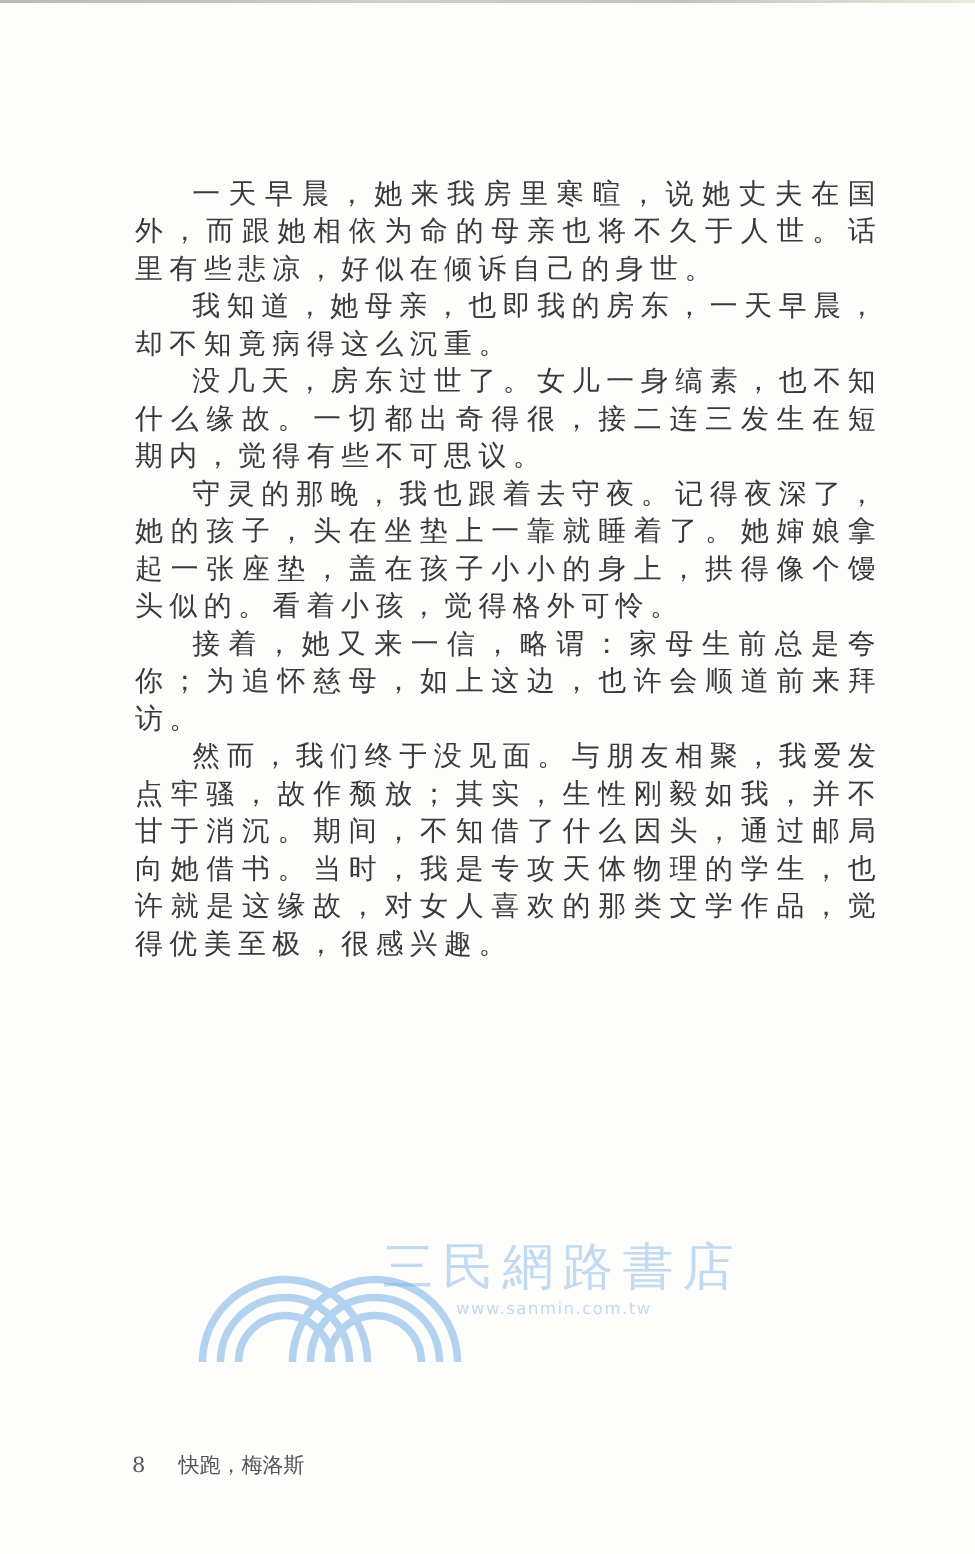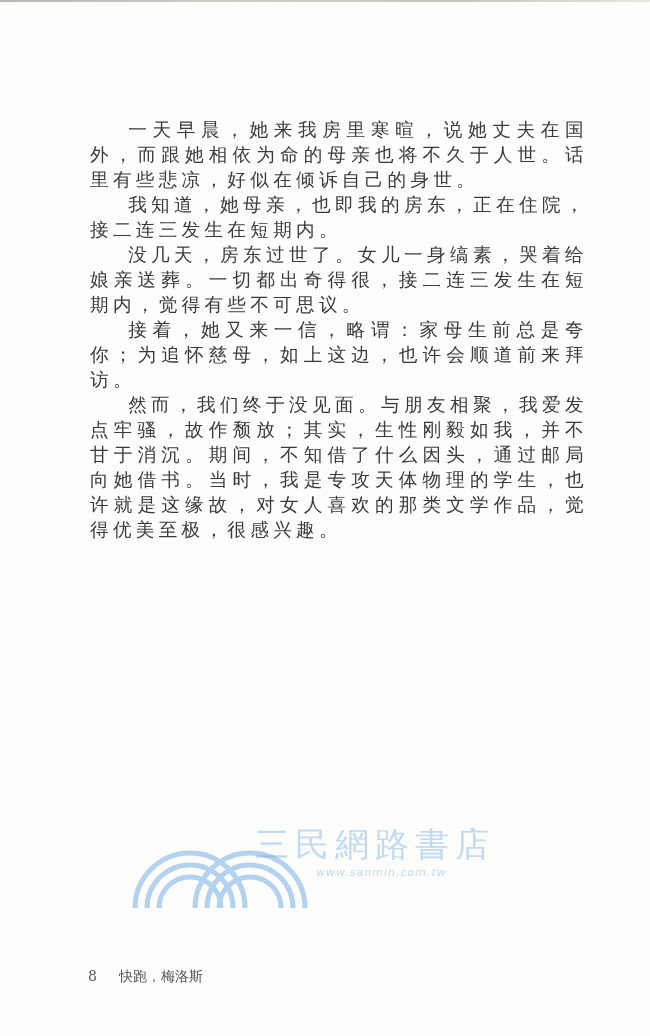--- a/index.html
+++ b/index.html
@@ -36,37 +36,37 @@
     pointer-events: none; opacity: 0.55;
   }
   .wm-text {
     position: absolute; left: 255px; top: 822px;
     font-size: 34px; letter-spacing: 6px;
     color: rgba(120, 175, 230, 0.45);
     font-family: Liberation Mono, monospace;
     pointer-events: none;
   }
   .wm-url {
-    position: absolute; left: 316px; top: 866px;
+    position: absolute; left: 304px; top: 866px;
     font-size: 11px; letter-spacing: 1px;
     color: rgba(120, 175, 230, 0.45);
     font-family: "DejaVu Sans", sans-serif;
     pointer-events: none;
-    font-style: italic;
   }
 </style>
 </head>
 <body>
 
 <div class="top-edge"></div>
 
 <div class="text-block">
   <p class="para">一天早晨，她来我房里寒暄，说她丈夫在国外，而跟她相依为命的母亲也将不久于人世。话里有些悲凉，好似在倾诉自己的身世。</p>
-  <p class="para">我知道，她母亲，也即我的房东，正在住院，接二连三发生在短期内。</p>
-  <p class="para">没几天，房东过世了。女儿一身缟素，哭着给娘亲送葬。一切都出奇得很，接二连三发生在短期内，觉得有些不可思议。</p>
+  <p class="para">我知道，她母亲，也即我的房东，一天早晨，却不知竟病得这么沉重。</p>
+  <p class="para">没几天，房东过世了。女儿一身缟素，也不知什么缘故。一切都出奇得很，接二连三发生在短期内，觉得有些不可思议。</p>
+  <p class="para">守灵的那晚，我也跟着去守夜。记得夜深了，她的孩子，头在坐垫上一靠就睡着了。她婶娘拿起一张座垫，盖在孩子小小的身上，拱得像个馒头似的。看着小孩，觉得格外可怜。</p>
   <p class="para">接着，她又来一信，略谓：家母生前总是夸你；为追怀慈母，如上这边，也许会顺道前来拜访。</p>
   <p class="para">然而，我们终于没见面。与朋友相聚，我爱发点牢骚，故作颓放；其实，生性刚毅如我，并不甘于消沉。期间，不知借了什么因头，通过邮局向她借书。当时，我是专攻天体物理的学生，也许就是这缘故，对女人喜欢的那类文学作品，觉得优美至极，很感兴趣。</p>
 
 </div>
 
 <svg class="watermark" viewBox="0 0 380 90">
   <g fill="none" stroke="#78afe6" stroke-width="5">
     <path d="M 10 90 A 55 55 0 0 1 120 90"></path>
     <path d="M 22 90 A 43 43 0 0 1 108 90"></path>
     <path d="M 34 90 A 31 31 0 0 1 96 90"></path>

